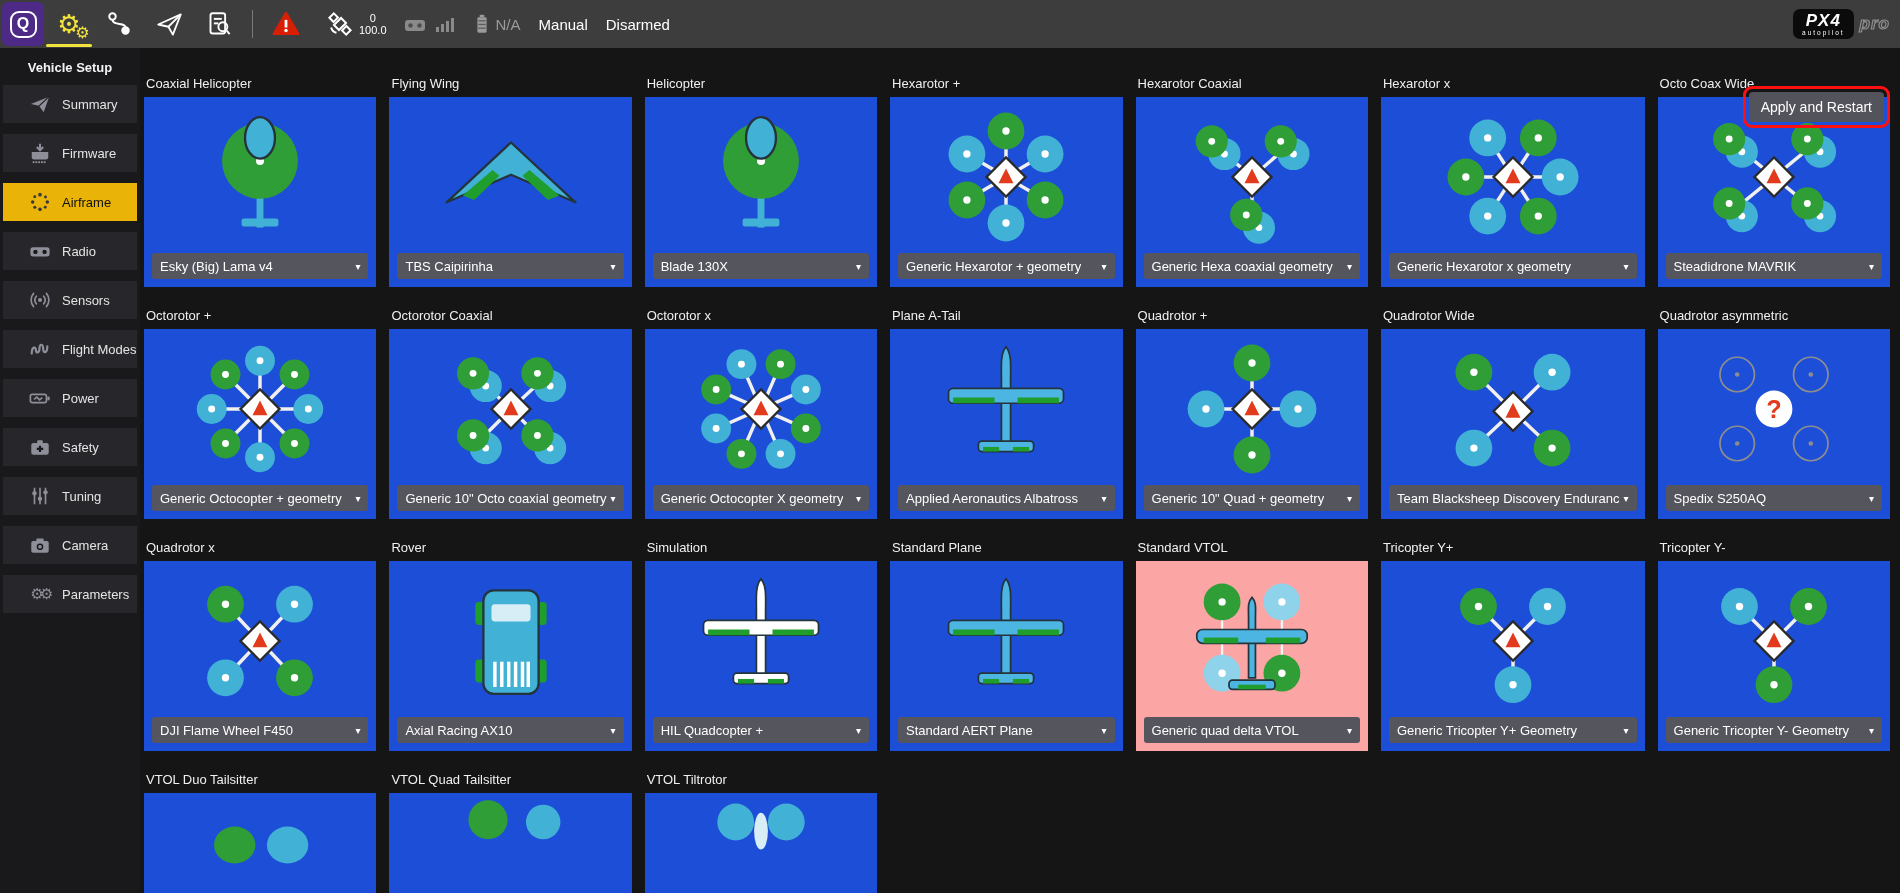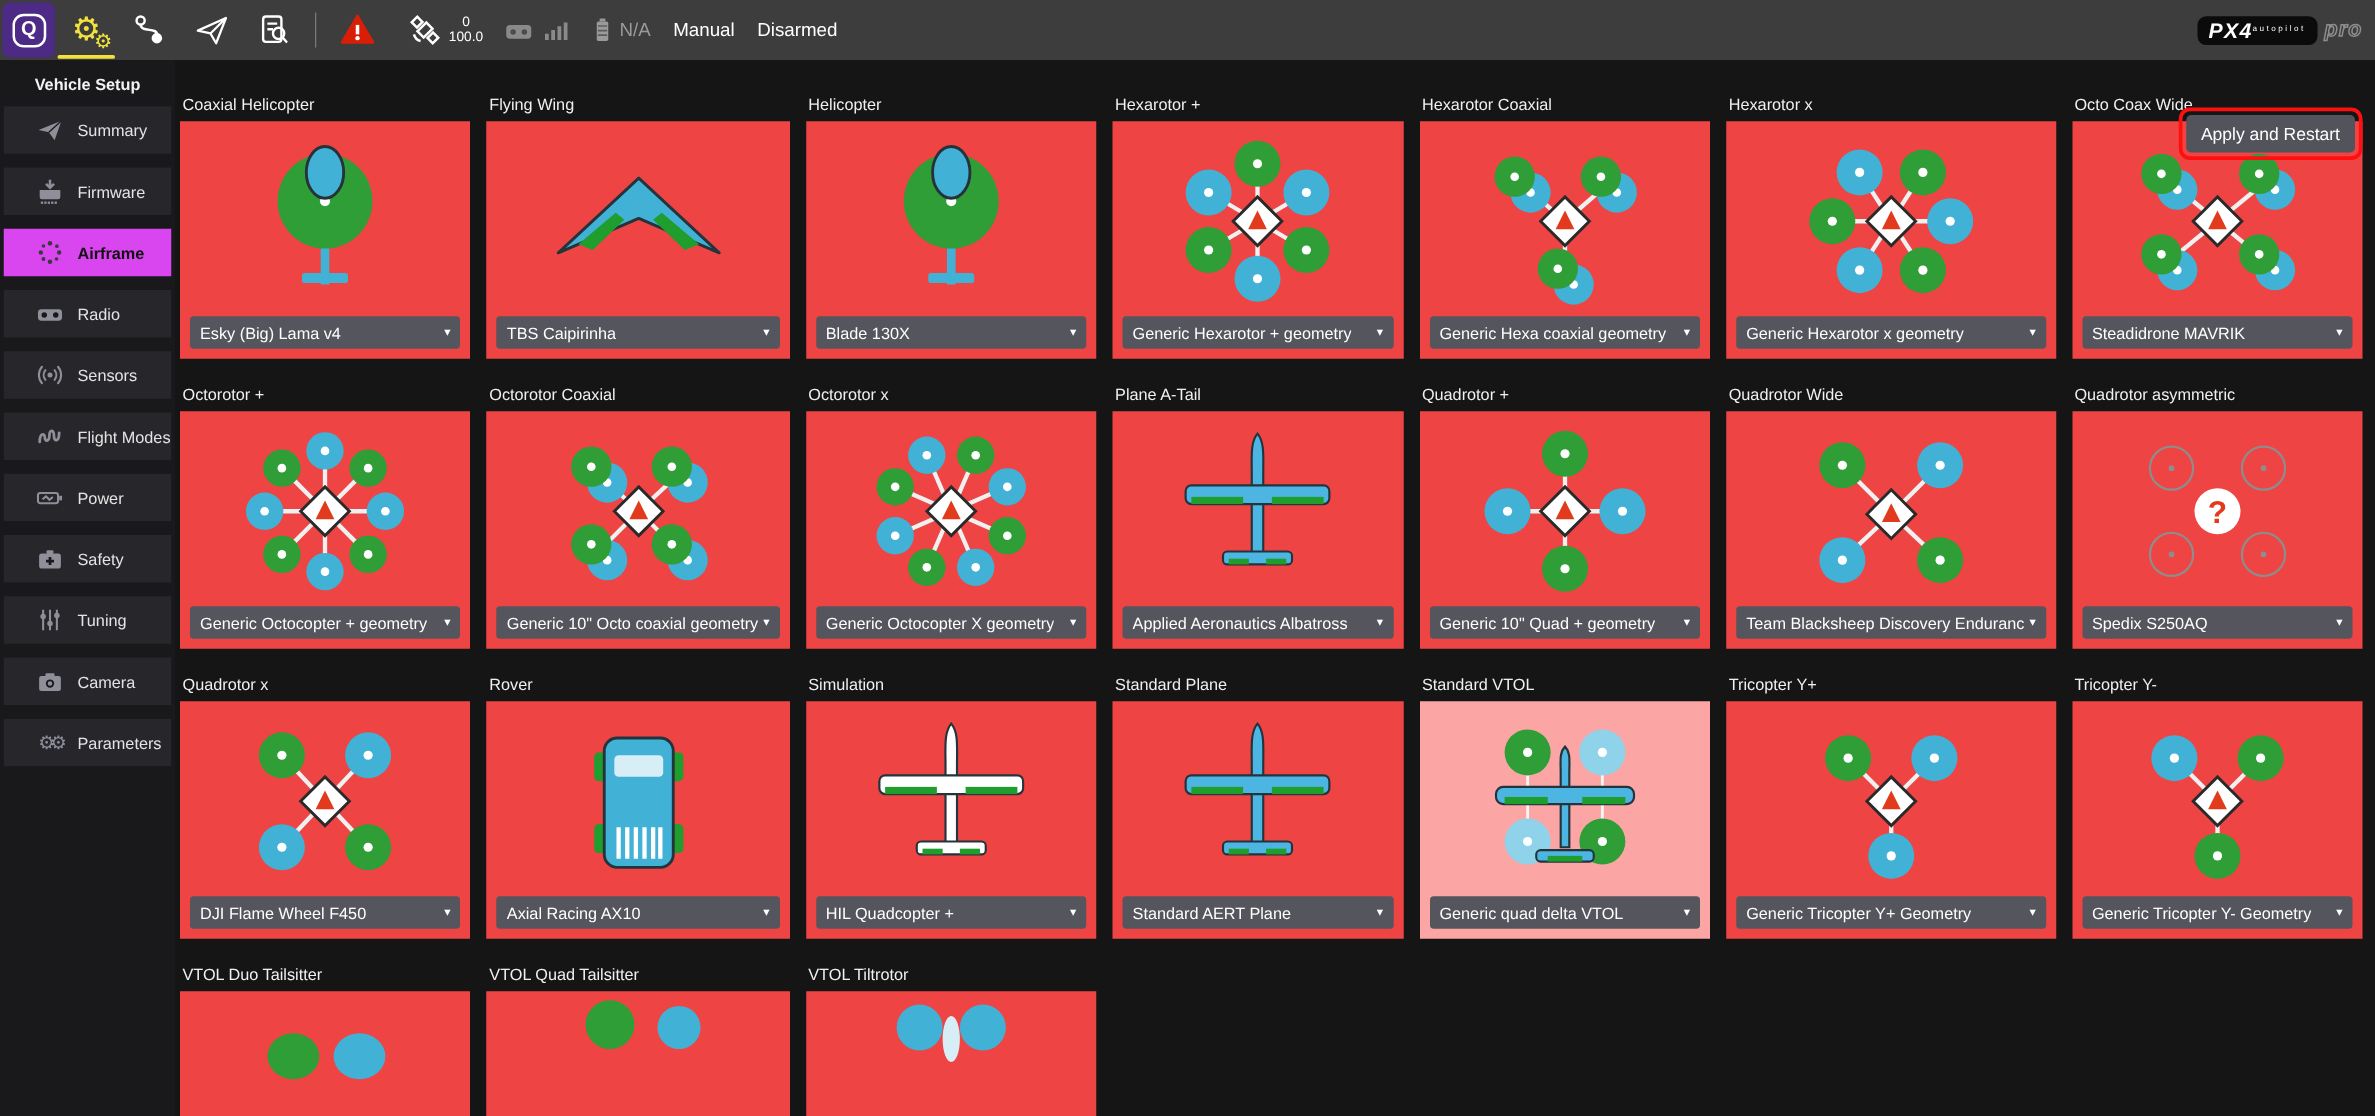--- a/index.html
+++ b/index.html
@@ -23,53 +23,53 @@
   .gear-small { font-size:16px; position:absolute; right:-9px; bottom:-4px; }
   .tb-divider { width:1px; height:28px; background:#7a7a7a; margin:0 8px; }
   .tbicon { display:block; }
   .tb-group { display:flex; align-items:center; margin-left:14px; cursor:pointer; }
   .gps-nums { display:flex; flex-direction:column; align-items:center; font-size:11px;
               line-height:12px; margin-left:4px; color:#fff; }
   .na-text { font-size:15px; color:#9a9a9a; margin-left:3px; }
   .tb-text { font-size:15px; color:#fff; margin-left:18px; cursor:pointer; }
   .px4-logo { margin-left:auto; margin-right:10px; display:flex; align-items:center; gap:6px; }
   .px4-badge { background:#0b0b0b; border-radius:7px; padding:3px 9px; display:flex;
-               flex-direction:row; align-items:center; line-height:1; }
+               flex-direction:column; align-items:center; line-height:1; }
   .px4-main { font-style:italic; font-weight:bold; font-size:17px; letter-spacing:1px; }
   .px4-sub { font-size:6.5px; letter-spacing:2px; margin-top:1px; }
   .px4-pro { font-style:italic; font-weight:bold; font-size:17px; color:#3d3d3d;
              -webkit-text-stroke:1.2px #8d8d8d; letter-spacing:1px; }
 
   
   .sidebar { position:absolute; top:48px; left:0; width:140px; bottom:0; background:#19191c;
              padding:6px 3px 0 3px; }
   .sidebar-title { text-align:center; font-weight:bold; font-size:13px; color:#f2f2f2;
                    padding:6px 0 10px 0; }
   .side-item { height:38px; background:#27272b; margin-bottom:11px; display:flex; align-items:center;
                padding-left:24px; gap:9px; cursor:pointer; color:#e4e4e4; }
   .side-item .sicon { width:26px; display:flex; justify-content:center; color:#8f8f9a; }
-  .side-item.selected { background:#d946ef; color:#111;font-weight:bold; }
+  .side-item.selected { background:#eab308; color:#111; }
   .side-item.selected .sicon { color:#3a3a3e; }
   .side-label { font-size:13px; }
   .gear-duo { font-family:"DejaVu Sans", sans-serif; font-size:15px; letter-spacing:-4px; }
 
   
   .main { position:absolute; top:48px; left:140px; right:0; bottom:0; background:#151515;
           overflow:hidden; padding:12px 10px 0 4px; }
   .page-title { font-size:20px; font-weight:bold; margin-bottom:10px; }
   .desc { font-size:13px; color:#dcdcdc; line-height:25px; }
   .apply-wrap { position:absolute; top:38px; right:10px; border:3px solid #ff1010;
                 border-radius:9px; padding:3px; }
   .apply-btn { background:#53535b; border:none; color:#fff; font-size:14px; padding:7px 12px;
                border-radius:4px; font-family:"Liberation Sans", sans-serif; cursor:pointer; }
 
   .grid { margin-top:13px; display:grid; grid-template-columns:repeat(7, 1fr);
           column-gap:13px; row-gap:18px; }
   .cell-title { height:24px; line-height:22px; font-size:13px; color:#f0f0f0; padding-left:2px; }
-  .card { height:190px; background:#ef4444; display:flex; flex-direction:column; cursor:pointer; }
+  .card { height:190px; background:#1d4ed8; display:flex; flex-direction:column; cursor:pointer; }
   .card.selected { background:#fca5a5; }
   .art { flex:1; display:flex; align-items:center; justify-content:center; padding-top:4px; }
   .art svg { display:block; }
   .art.top { align-items:flex-start; padding-top:6px; }
   .dropdown { height:26px; margin:0 8px 8px 8px; background:#55555d; border-radius:3px;
               display:flex; align-items:center; justify-content:space-between; padding:0 8px;
               font-size:13px; color:#fff; cursor:pointer; }
   .dd-label { white-space:nowrap; overflow:hidden; }
   .dd-arrow { flex-shrink:0; font-family:"DejaVu Sans", sans-serif; font-size:10px; margin-left:4px; }
 </style>

